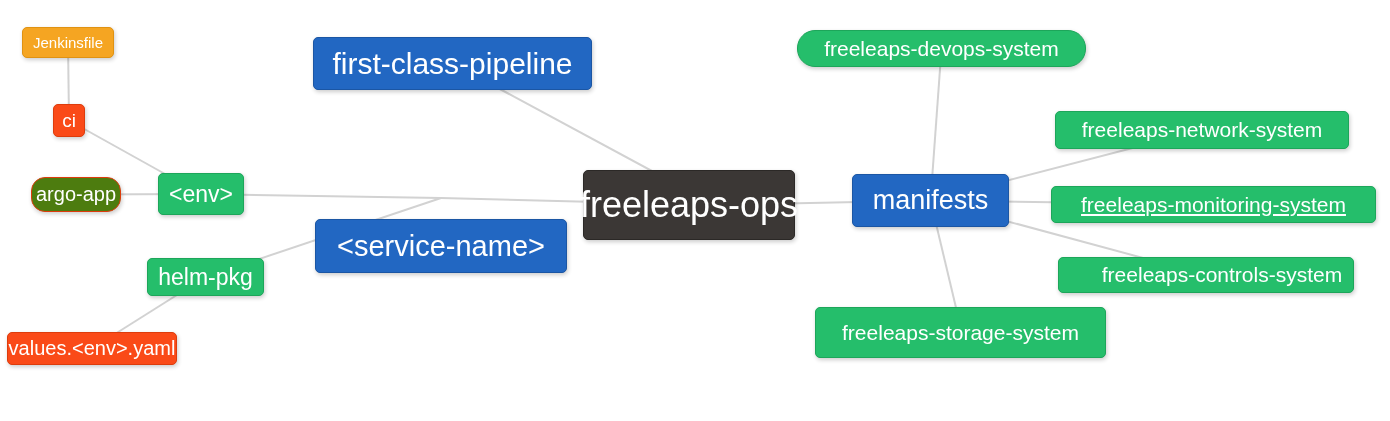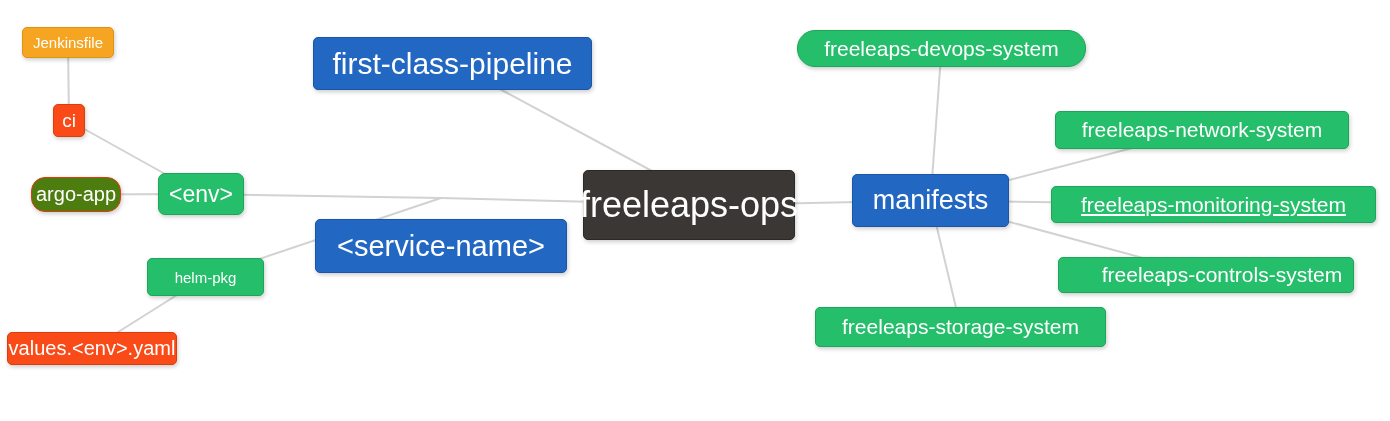--- a/index.html
+++ b/index.html
@@ -56,25 +56,25 @@
       <line x1="930.5" y1="200.5" x2="1202" y2="130" stroke="#d2d2d2" stroke-width="2"></line>
       <line x1="930.5" y1="200.5" x2="1213.5" y2="204.5" stroke="#d2d2d2" stroke-width="2"></line>
       <line x1="930.5" y1="200.5" x2="1206" y2="275" stroke="#d2d2d2" stroke-width="2"></line>
       <line x1="930.5" y1="200.5" x2="960.5" y2="326.5" stroke="#d2d2d2" stroke-width="2"></line>
     </svg>
   <div id="nodes-layer">
       <div class="node" style="left: 583px; top: 170px; width: 212px; height: 70px; background: rgb(59, 55, 53); border-color: rgb(43, 40, 38); font-size: 36px;">freeleaps-ops</div>
       <div class="node" style="left: 313px; top: 37px; width: 279px; height: 53px; background: rgb(34, 103, 194); border-color: rgb(27, 86, 164); font-size: 30px;">first-class-pipeline</div>
       <div class="node" style="left: 315px; top: 171px; width: 252px; height: 54px; background: rgb(34, 103, 194); border-color: rgb(27, 86, 164); font-size: 29px; margin-top: 48px;">&lt;service-name&gt;</div>
       <div class="node" style="left: 852px; top: 174px; width: 157px; height: 53px; background: rgb(34, 103, 194); border-color: rgb(27, 86, 164); font-size: 27px;">manifests</div>
-      <div class="node" style="left: 158px; top: 173px; width: 86px; height: 42px; background: rgb(37, 190, 107); border-color: rgb(29, 166, 90); font-size: 23px; border-radius: 7px;">&lt;env&gt;</div>
-      <div class="node" style="left: 147px; top: 258px; width: 117px; height: 38px; background: rgb(37, 190, 107); border-color: rgb(29, 166, 90); font-size: 15px;">helm-pkg</div>
+      <div class="node" style="left: 158px; top: 173px; width: 86px; height: 42px; background: rgb(37, 190, 107); border-color: rgb(29, 166, 90); font-size: 23px;">&lt;env&gt;</div>
+      <div class="node" style="left: 147px; top: 258px; width: 117px; height: 38px; background: rgb(37, 190, 107); border-color: rgb(29, 166, 90); font-size: 23px;">helm-pkg</div>
       <div class="node" style="left: 797px; top: 30px; width: 289px; height: 37px; background: rgb(37, 190, 107); border-color: rgb(29, 166, 90); font-size: 21px; border-radius: 18px;">freeleaps-devops-system</div>
       <div class="node" style="left: 1055px; top: 111px; width: 294px; height: 38px; background: rgb(37, 190, 107); border-color: rgb(29, 166, 90); font-size: 21px;">freeleaps-network-system</div>
       <div class="node" style="left: 1051px; top: 186px; width: 325px; height: 37px; background: rgb(37, 190, 107); border-color: rgb(29, 166, 90); font-size: 21px; text-decoration: underline;">freeleaps-monitoring-system</div>
       <div class="node" style="left: 1058px; top: 257px; width: 296px; height: 36px; background: rgb(37, 190, 107); border-color: rgb(29, 166, 90); font-size: 21px; padding-left: 32px;">freeleaps-controls-system</div>
-      <div class="node" style="left: 815px; top: 307px; width: 291px; height: 40px; background: rgb(37, 190, 107); border-color: rgb(29, 166, 90); font-size: 21px;">freeleaps-storage-system</div>
+      <div class="node" style="left: 815px; top: 307px; width: 291px; height: 51px; background: rgb(37, 190, 107); border-color: rgb(29, 166, 90); font-size: 21px;">freeleaps-storage-system</div>
       <div class="node" style="left: 53px; top: 104px; width: 32px; height: 33px; background: rgb(250, 74, 24); border-color: rgb(221, 60, 12); font-size: 19px;">ci</div>
       <div class="node" style="left: 31px; top: 177px; width: 90px; height: 35px; background: #4d7c0f; border-color: rgb(221, 60, 12); font-size: 20px; border-radius: 14px;">argo-app</div>
       <div class="node" style="left: 7px; top: 332px; width: 170px; height: 33px; background: rgb(250, 74, 24); border-color: rgb(221, 60, 12); font-size: 20px;">values.&lt;env&gt;.yaml</div>
       <div class="node" style="left: 22px; top: 27px; width: 92px; height: 31px; background: rgb(245, 165, 34); border-color: rgb(224, 146, 18); font-size: 15px;">Jenkinsfile</div>
     </div>
 </div>
 
 </body></html>

